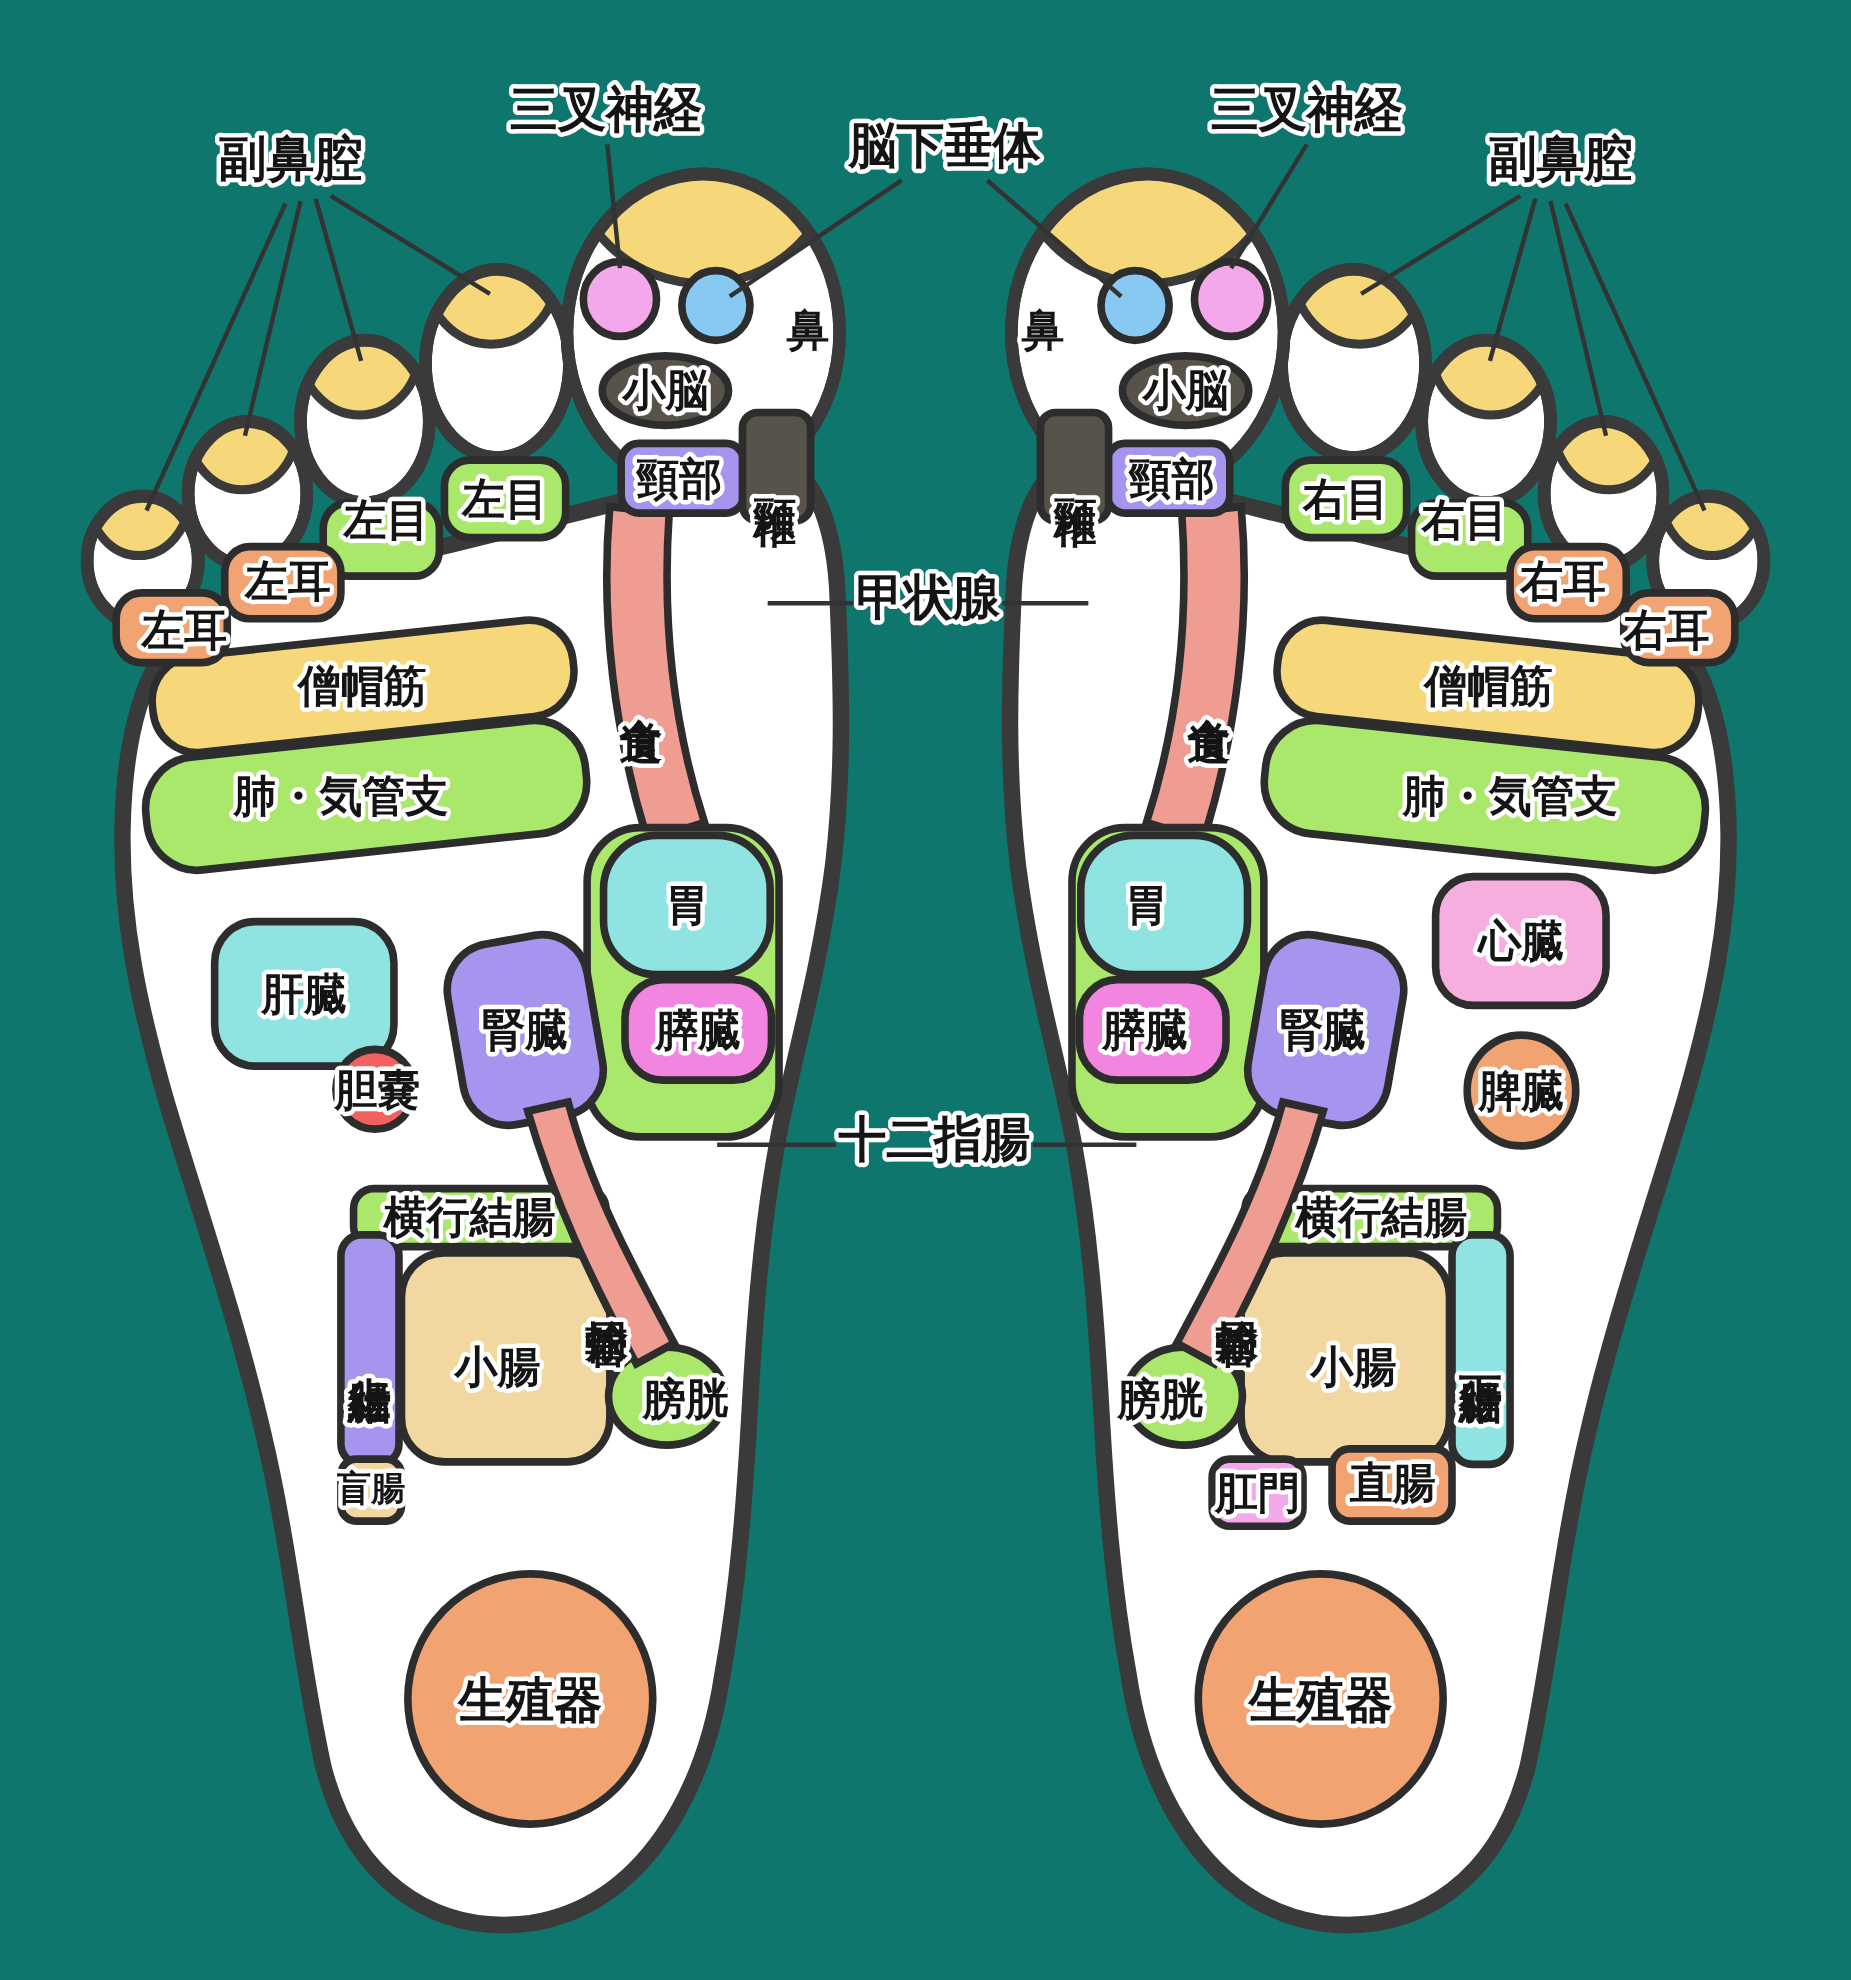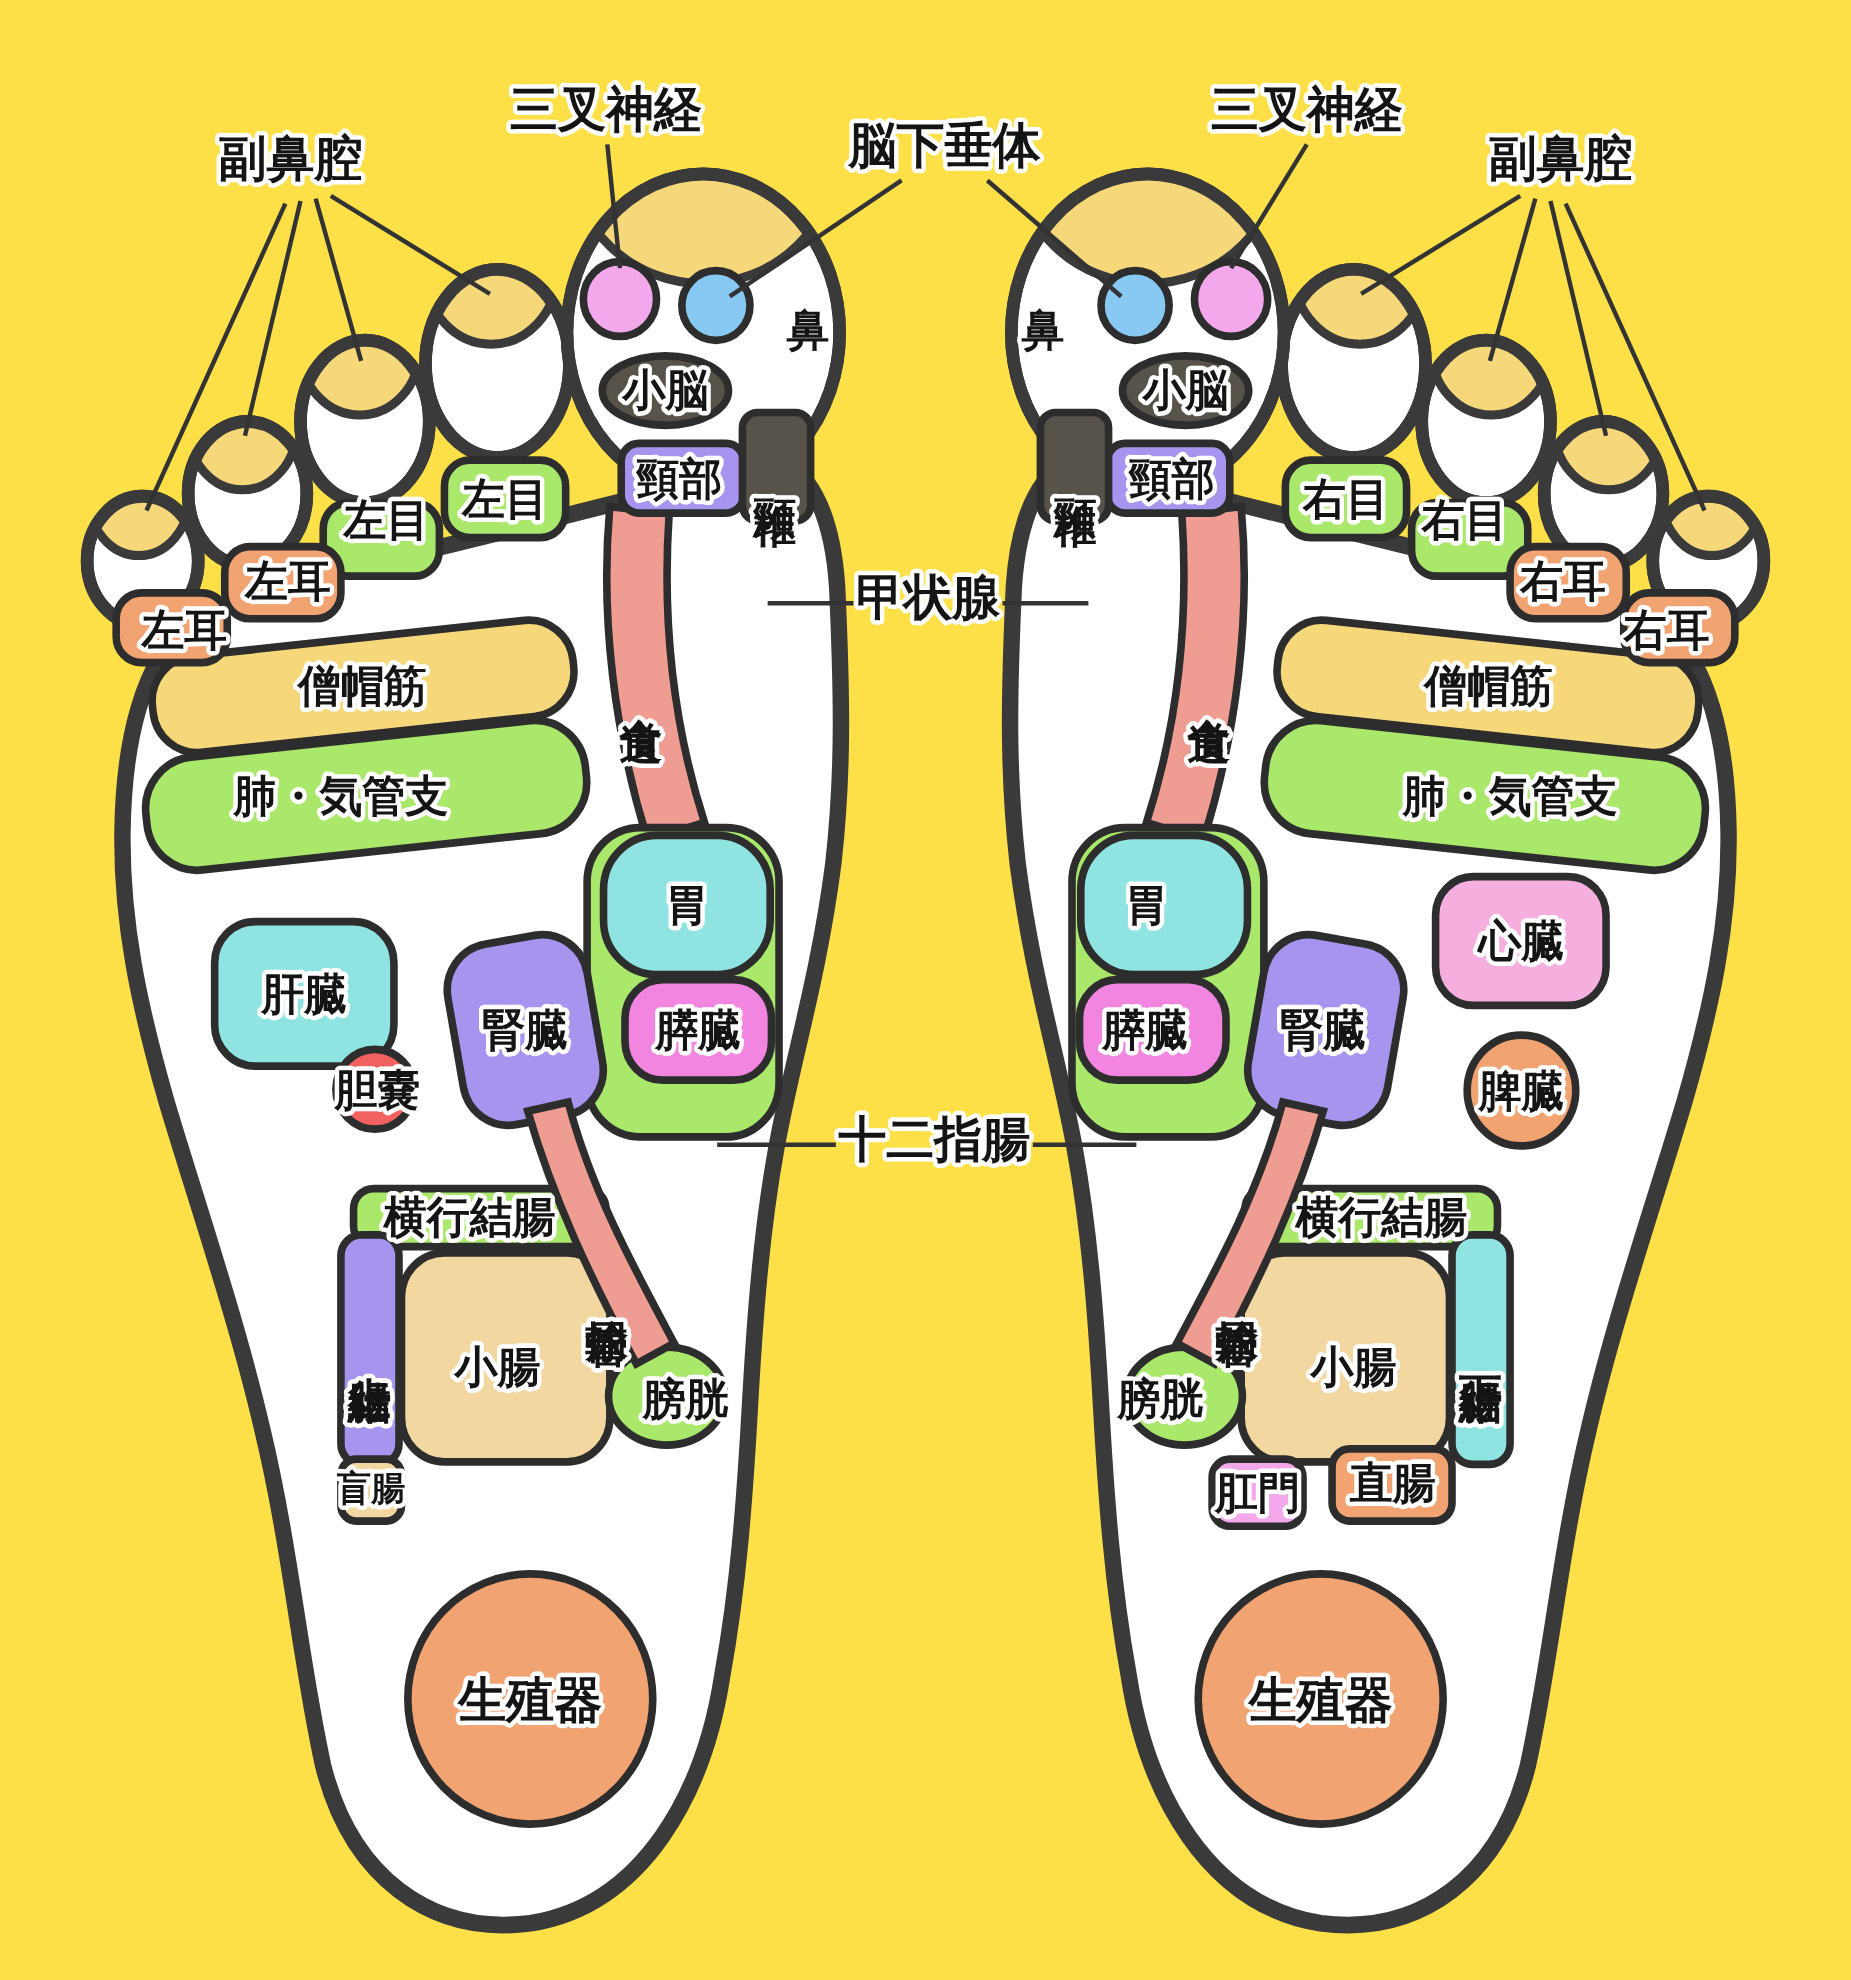--- a/index.html
+++ b/index.html
@@ -1,16 +1,16 @@
 <!DOCTYPE html>
 <html><head>
 <meta charset="utf-8">
 <style>
   html,body{margin:0;padding:0;background:#000;}
-  .stage{width:1851px;height:1980px;background:#fde047;overflow:hidden;}
+  .stage{width:1851px;height:1980px;background:#0f766e;overflow:hidden;}
   svg{display:block;}
   svg text{
     font-family:"DejaVu Sans","Liberation Sans",sans-serif;
     font-weight:700;
     fill:#141414;
     stroke:#ffffff;
     stroke-width:7px;
     paint-order:stroke;
     stroke-linejoin:round;
     text-anchor:middle;

